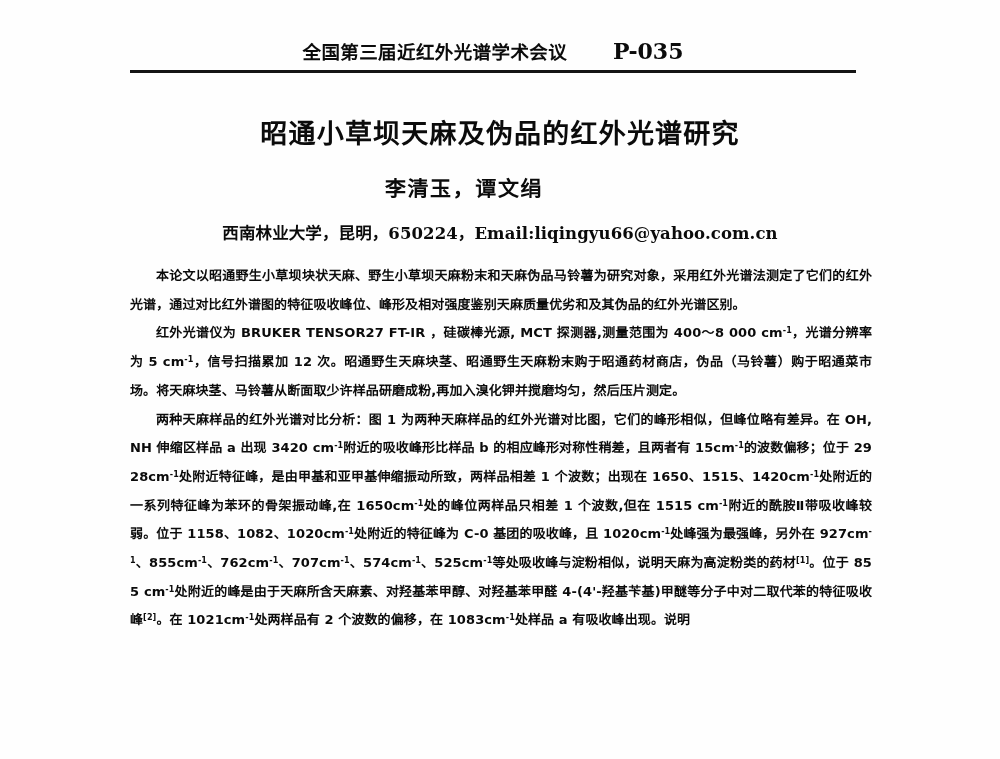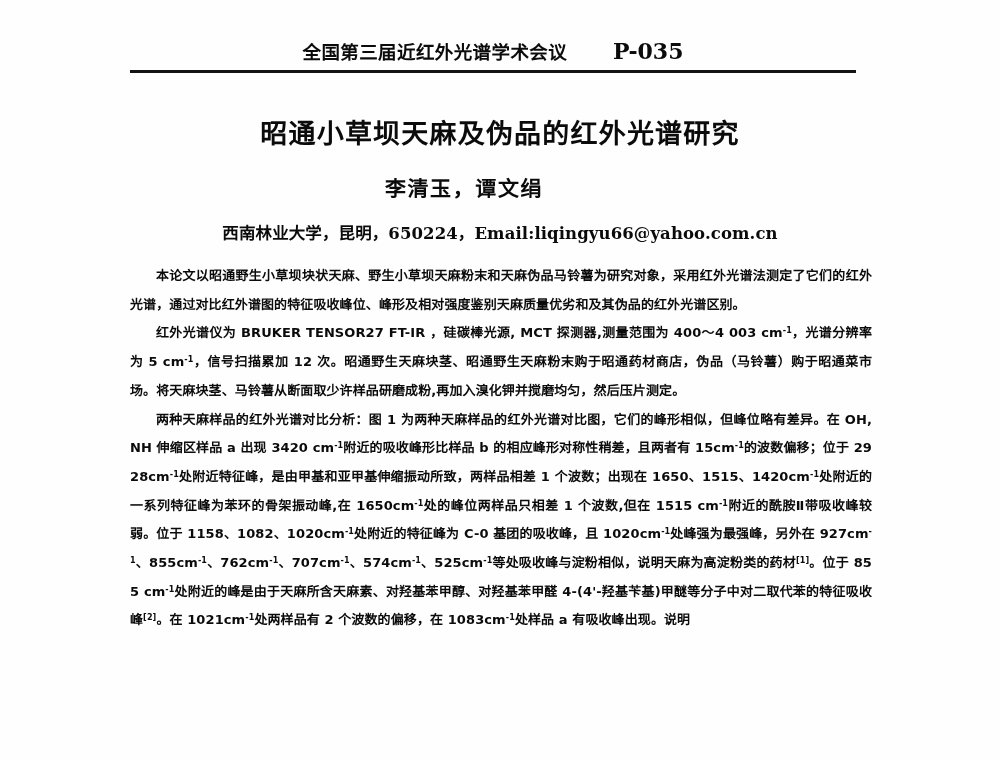--- a/index.html
+++ b/index.html
@@ -148,20 +148,20 @@
   <div class="header-rule"></div>
 
   <div class="doc-title">昭通小草坝天麻及伪品的红外光谱研究</div>
   <div class="doc-authors">李清玉，谭文绢</div>
   <div class="doc-affil">西南林业大学，昆明，650224，Email:liqingyu66@yahoo.com.cn</div>
 
   <div class="body-block">
 
     <p class="para">本论文以昭通野生小草坝块状天麻、野生小草坝天麻粉末和天麻伪品马铃薯为研究对象，采用红外光谱法测定了它们的红外光谱，通过对比红外谱图的特征吸收峰位、峰形及相对强度鉴别天麻质量优劣和及其伪品的红外光谱区别。</p>
 
-    <p class="para"><span>红外光谱仪为 BRUKER TENSOR27 FT-IR ，硅碳棒光源, MCT 探测器,测量范围为 400～</span><span>4 003 cm</span><sup>-1</sup><span>，光谱分辨率为 5 cm</span><sup>-1</sup><span>，信号扫描累加 12 次。昭通野生天麻块茎、昭通野生天麻粉末购于昭通药材商店，伪品（马铃薯）购于昭通菜市场。将天麻块茎、马铃薯从断面取少许样品研磨成粉,再加入溴化钾并搅磨均匀，然后压片测定。</span></p>
+    <p class="para"><span>红外光谱仪为 BRUKER TENSOR27 FT-IR ，硅碳棒光源, MCT 探测器,测量范围为 400～</span><span>8 000 cm</span><sup>-1</sup><span>，光谱分辨率为 5 cm</span><sup>-1</sup><span>，信号扫描累加 12 次。昭通野生天麻块茎、昭通野生天麻粉末购于昭通药材商店，伪品（马铃薯）购于昭通菜市场。将天麻块茎、马铃薯从断面取少许样品研磨成粉,再加入溴化钾并搅磨均匀，然后压片测定。</span></p>
 
     <p class="para"><span>两种天麻样品的红外光谱对比分析：图 1 为两种天麻样品的红外光谱对比图，它们的峰形相似，但峰位略有差异。在 OH, NH 伸缩区样品 a 出现 3420 cm</span><sup>-1</sup><span>附近的吸收峰形比样品 b 的相应峰形对称性稍差，且两者有 15cm</span><sup>-1</sup><span>的波数偏移；位于 2928cm</span><sup>-1</sup><span>处附近特征峰，是由甲基和亚甲基伸缩振动所致，两样品相差 1 个波数；出现在 1650、1515、1420cm</span><sup>-1</sup><span>处附近的一系列特征峰为苯环的骨架振动峰,在 1650cm</span><sup>-1</sup><span>处的峰位两样品只相差 1 个波数,但在 1515 cm</span><sup>-1</sup><span>附近的酰胺Ⅱ带吸收峰较弱。位于 1158、1082、1020cm</span><sup>-1</sup><span>处附近的特征峰为 C-0 基团的吸收峰，且 1020cm</span><sup>-1</sup><span>处峰强为最强峰，另外在 927cm</span><sup>-1</sup><span>、855cm</span><sup>-1</sup><span>、762cm</span><sup>-1</sup><span>、707cm</span><sup>-1</sup><span>、574cm</span><sup>-1</sup><span>、525cm</span><sup>-1</sup><span>等处吸收峰与淀粉相似，说明天麻为高淀粉类的药材</span><sup>[1]</sup><span>。位于 855 cm</span><sup>-1</sup><span>处附近的峰是由于天麻所含天麻素、对羟基苯甲醇、对羟基苯甲醛 4-(4'-羟基苄基)甲醚等分子中对二取代苯的特征吸收峰</span><sup>[2]</sup><span>。在 1021cm</span><sup>-1</sup><span>处两样品有 2 个波数的偏移，在 1083cm</span><sup>-1</sup><span>处样品 a 有吸收峰出现。说明</span></p>
 
   </div>
 
 
 </div>
 
 </body></html>

